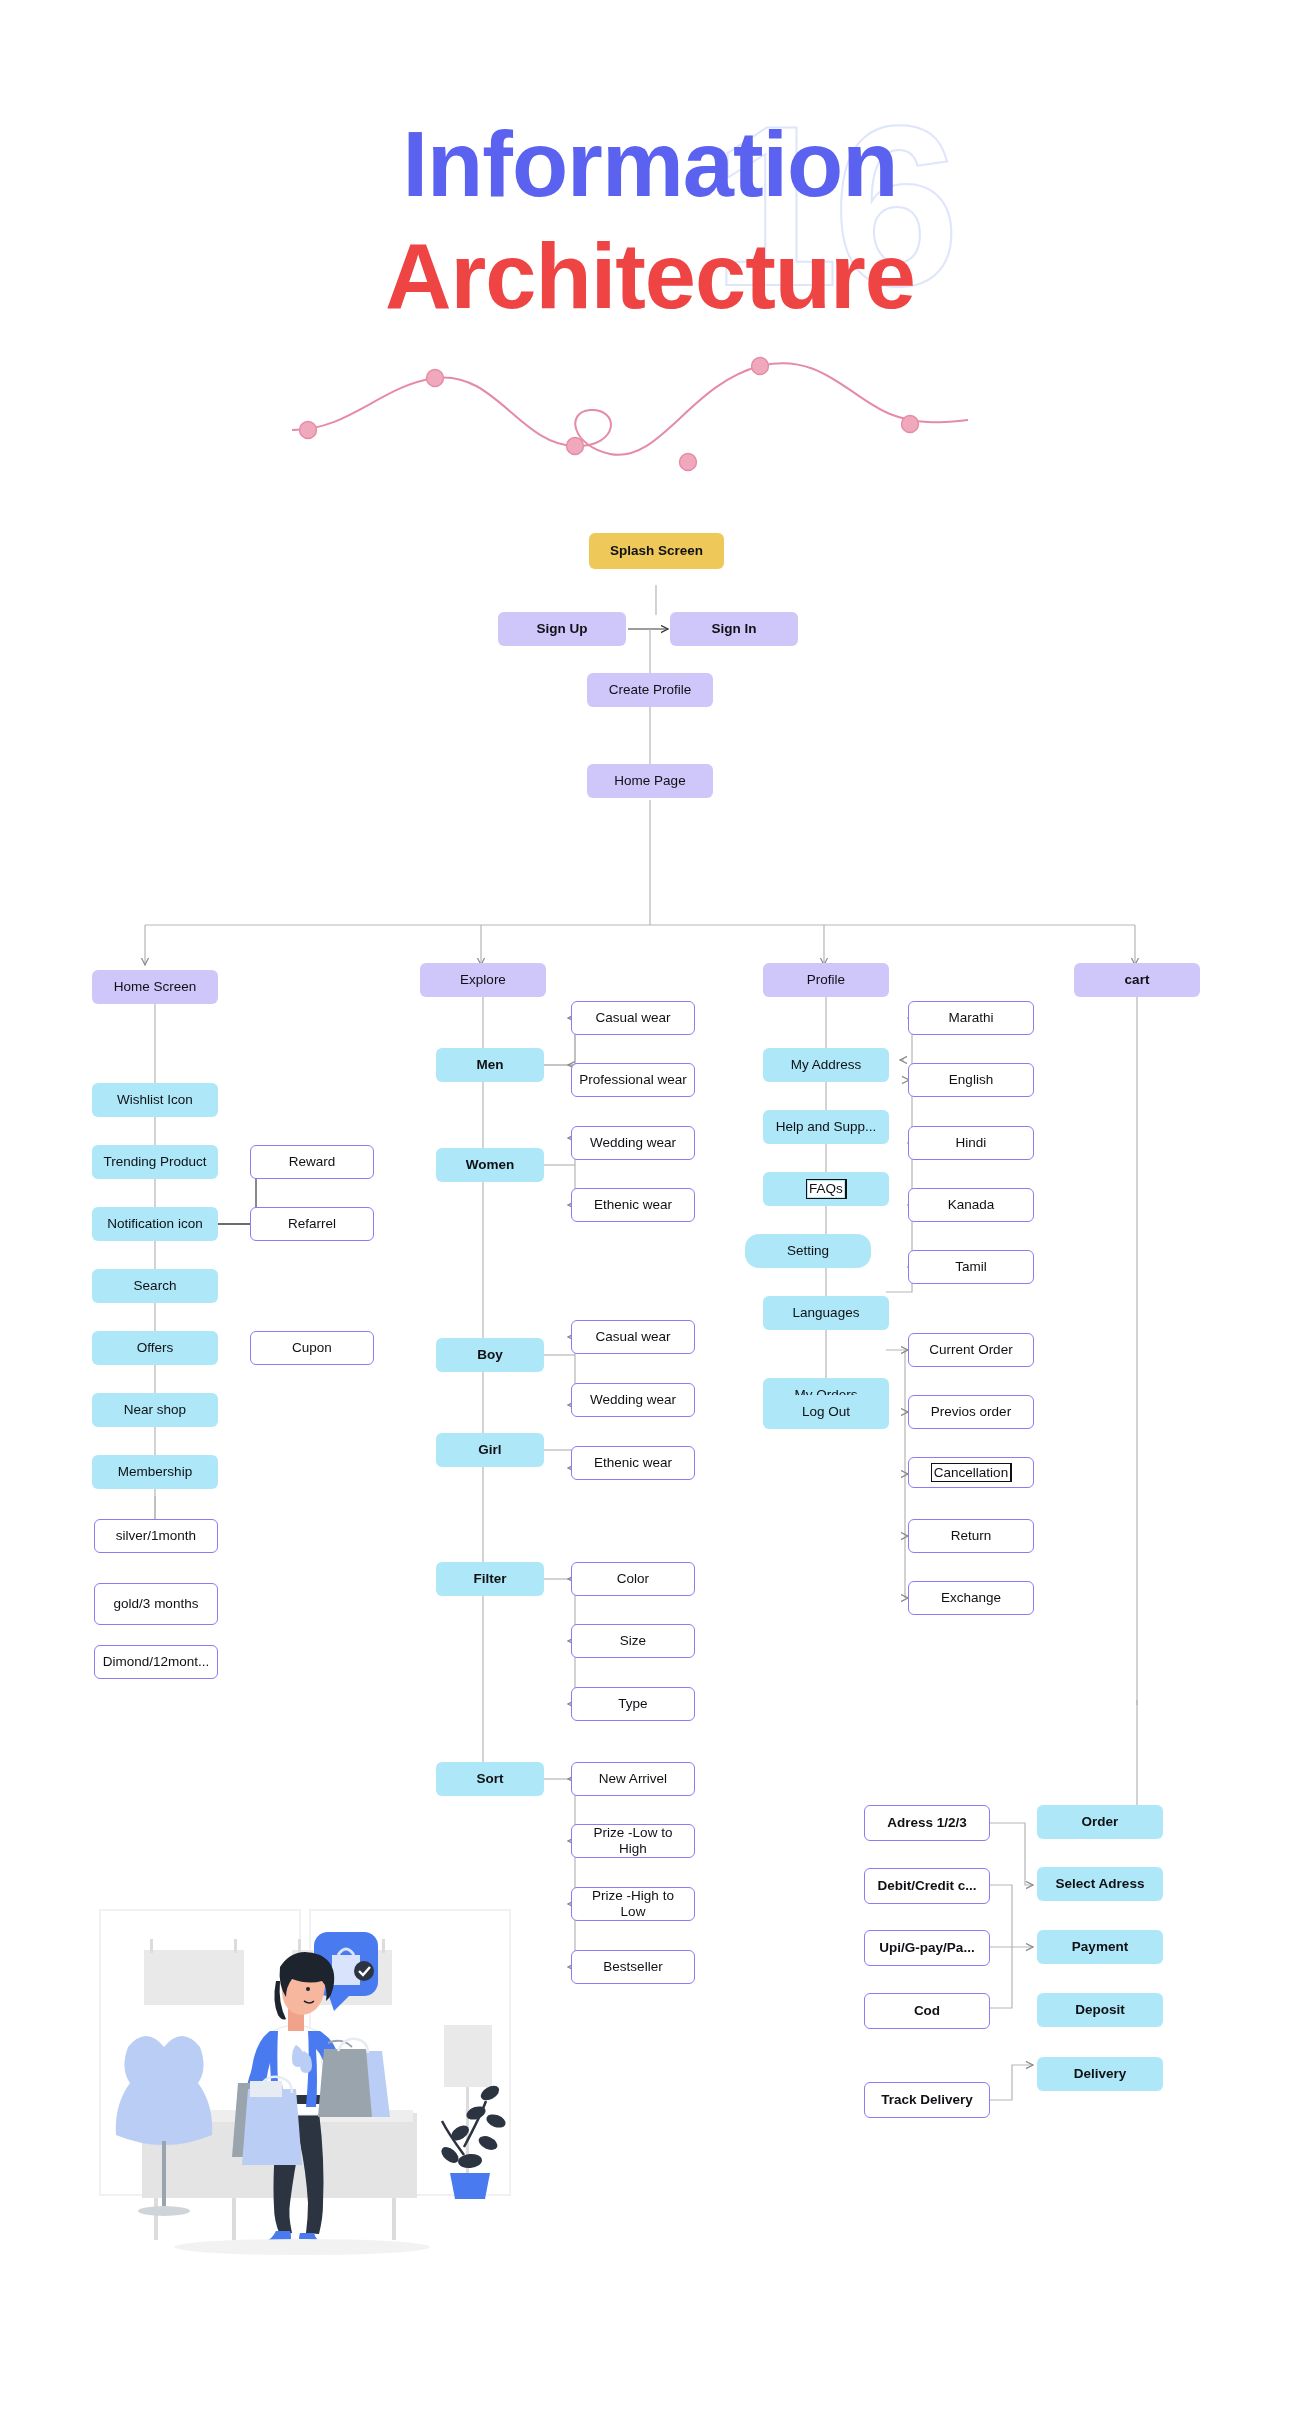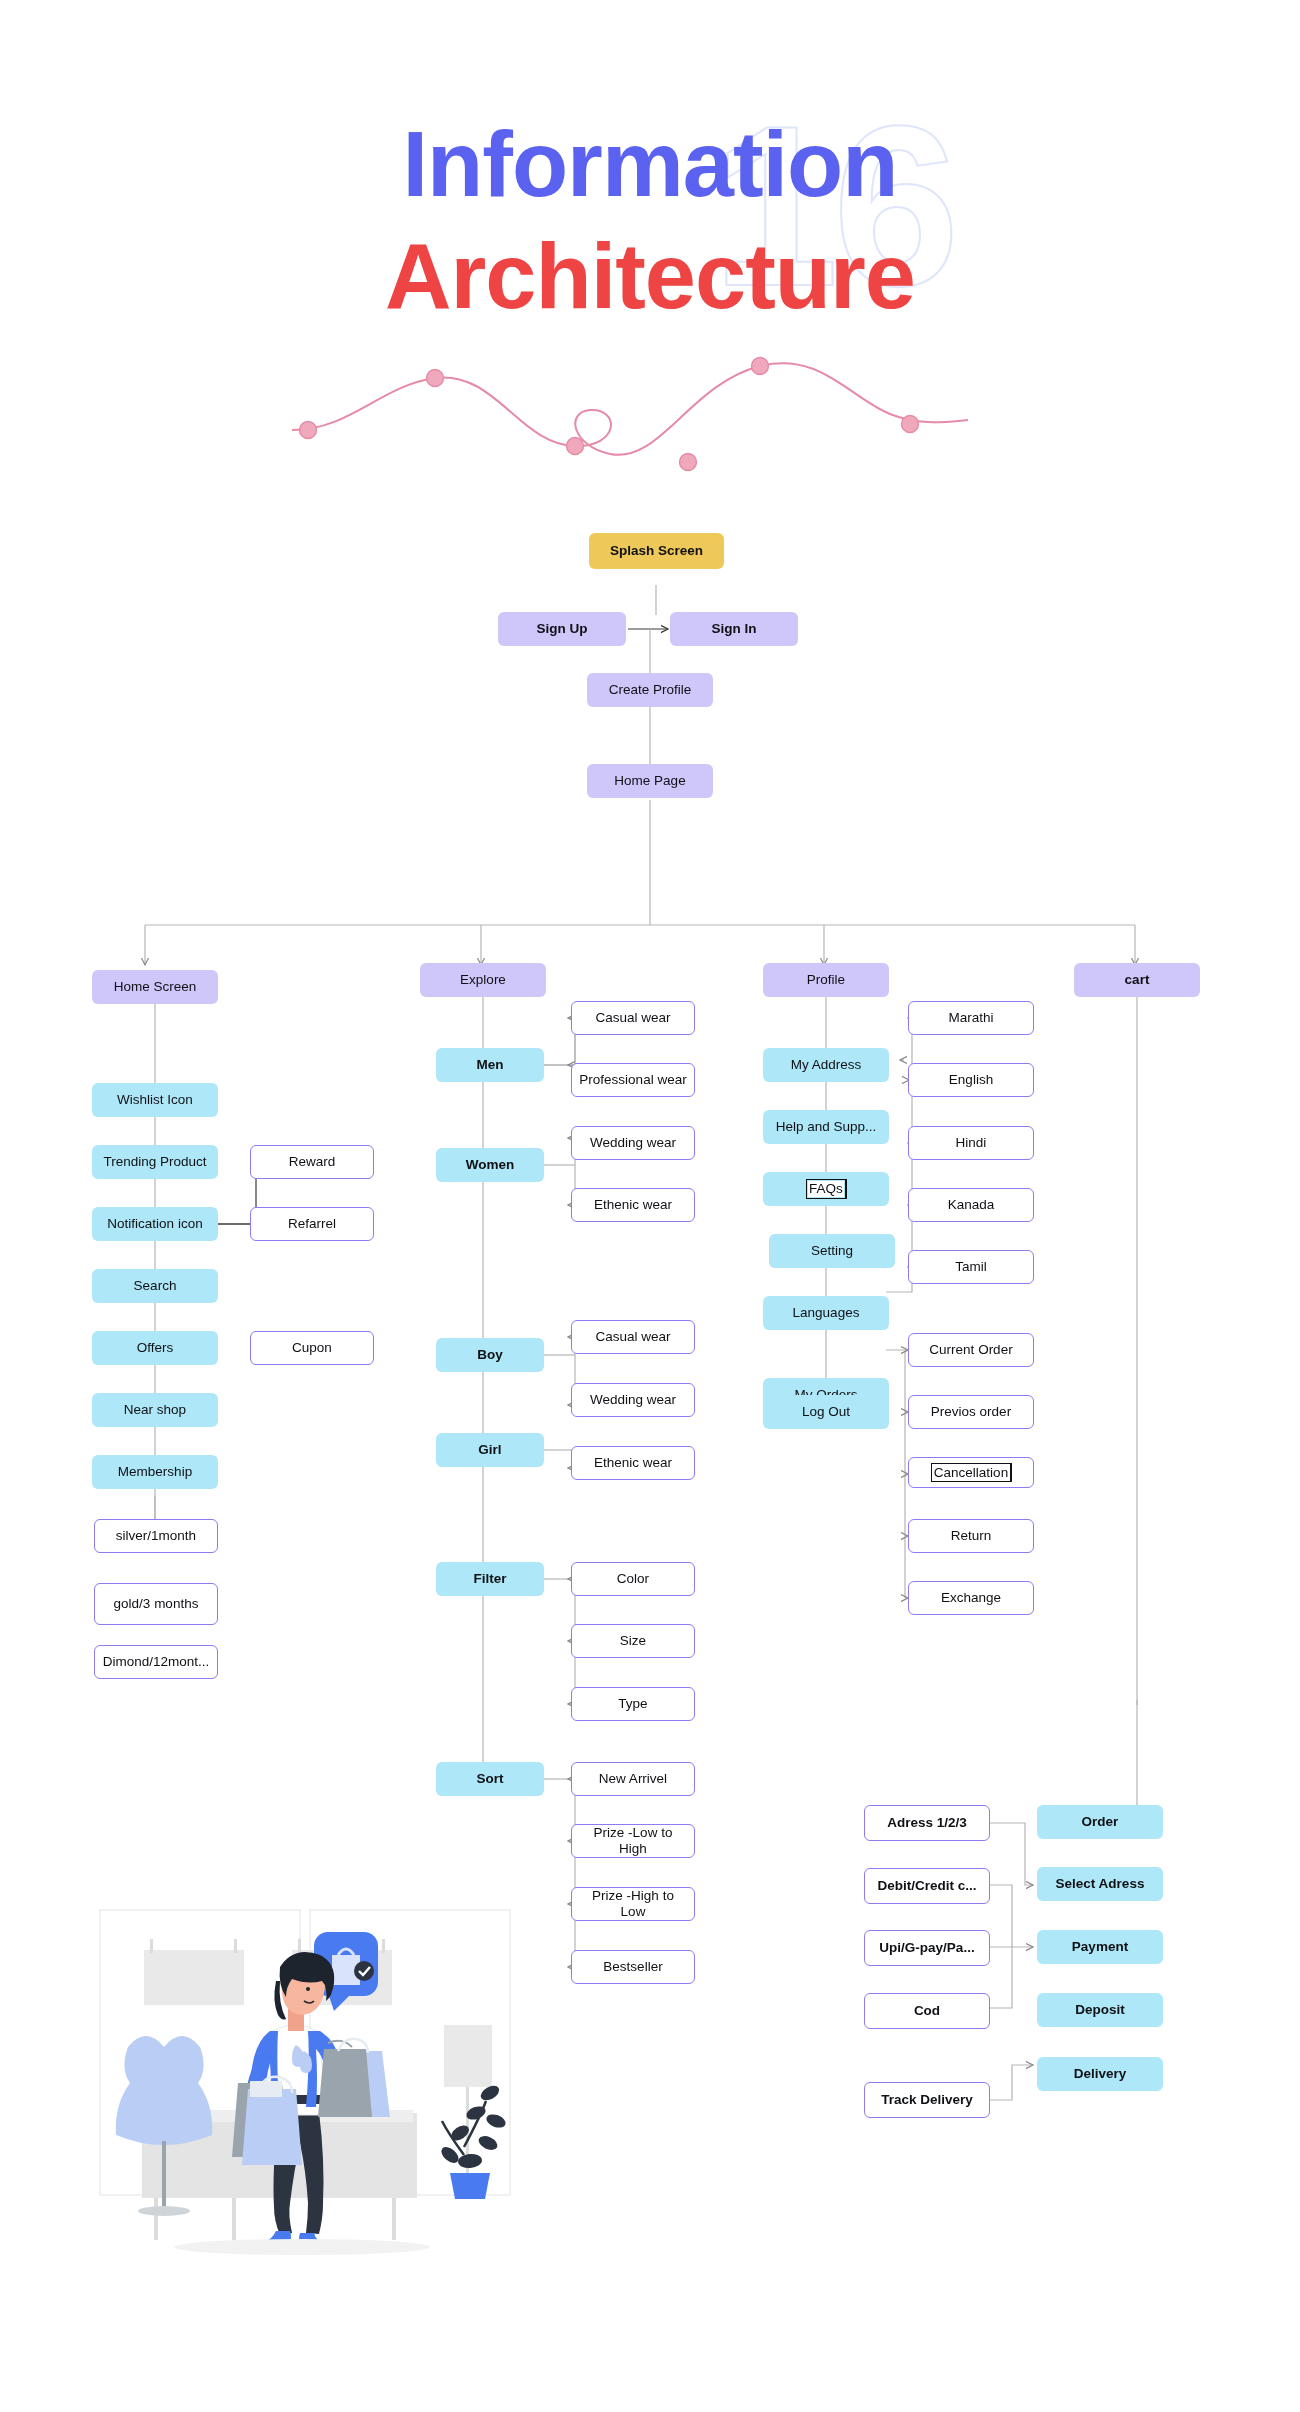--- a/index.html
+++ b/index.html
@@ -229,21 +229,21 @@
   <div class="node outline" style="left:571px;top:1762px;width:124px;height:34px;">New  Arrivel</div>
   <div class="node outline" style="left:571px;top:1824px;width:124px;height:34px;">Prize -Low to High</div>
   <div class="node outline" style="left:571px;top:1887px;width:124px;height:34px;">Prize -High to Low</div>
   <div class="node outline" style="left:571px;top:1950px;width:124px;height:34px;">Bestseller</div>
 
   <div class="node cyan" style="left:763px;top:1048px;width:126px;height:34px;">My Address</div>
   <div class="node cyan" style="left:763px;top:1110px;width:126px;height:34px;">Help and Supp...</div>
   <div class="node cyan" style="left:763px;top:1172px;width:126px;height:34px;">
     <span class="sel">FAQs</span>
   </div>
-  <div class="node cyan" style="left:769px;top:1234px;width:126px;height:34px;">Setting</div>
+  <div class="node cyan" style="left:745px;top:1234px;width:126px;height:34px;border-radius:14px;">Setting</div>
   <div class="node cyan" style="left:763px;top:1296px;width:126px;height:34px;">Languages</div>
   <div class="node cyan" style="left:763px;top:1378px;width:126px;height:34px;">My  Orders</div>
   <div class="node cyan" style="left:763px;top:1395px;width:126px;height:34px;">Log Out</div>
 
   <div class="node outline" style="left:908px;top:1001px;width:126px;height:34px;">Marathi</div>
   <div class="node outline" style="left:908px;top:1063px;width:126px;height:34px;">English</div>
   <div class="node outline" style="left:908px;top:1126px;width:126px;height:34px;">Hindi</div>
   <div class="node outline" style="left:908px;top:1188px;width:126px;height:34px;">Kanada</div>
   <div class="node outline" style="left:908px;top:1250px;width:126px;height:34px;">Tamil</div>
 

